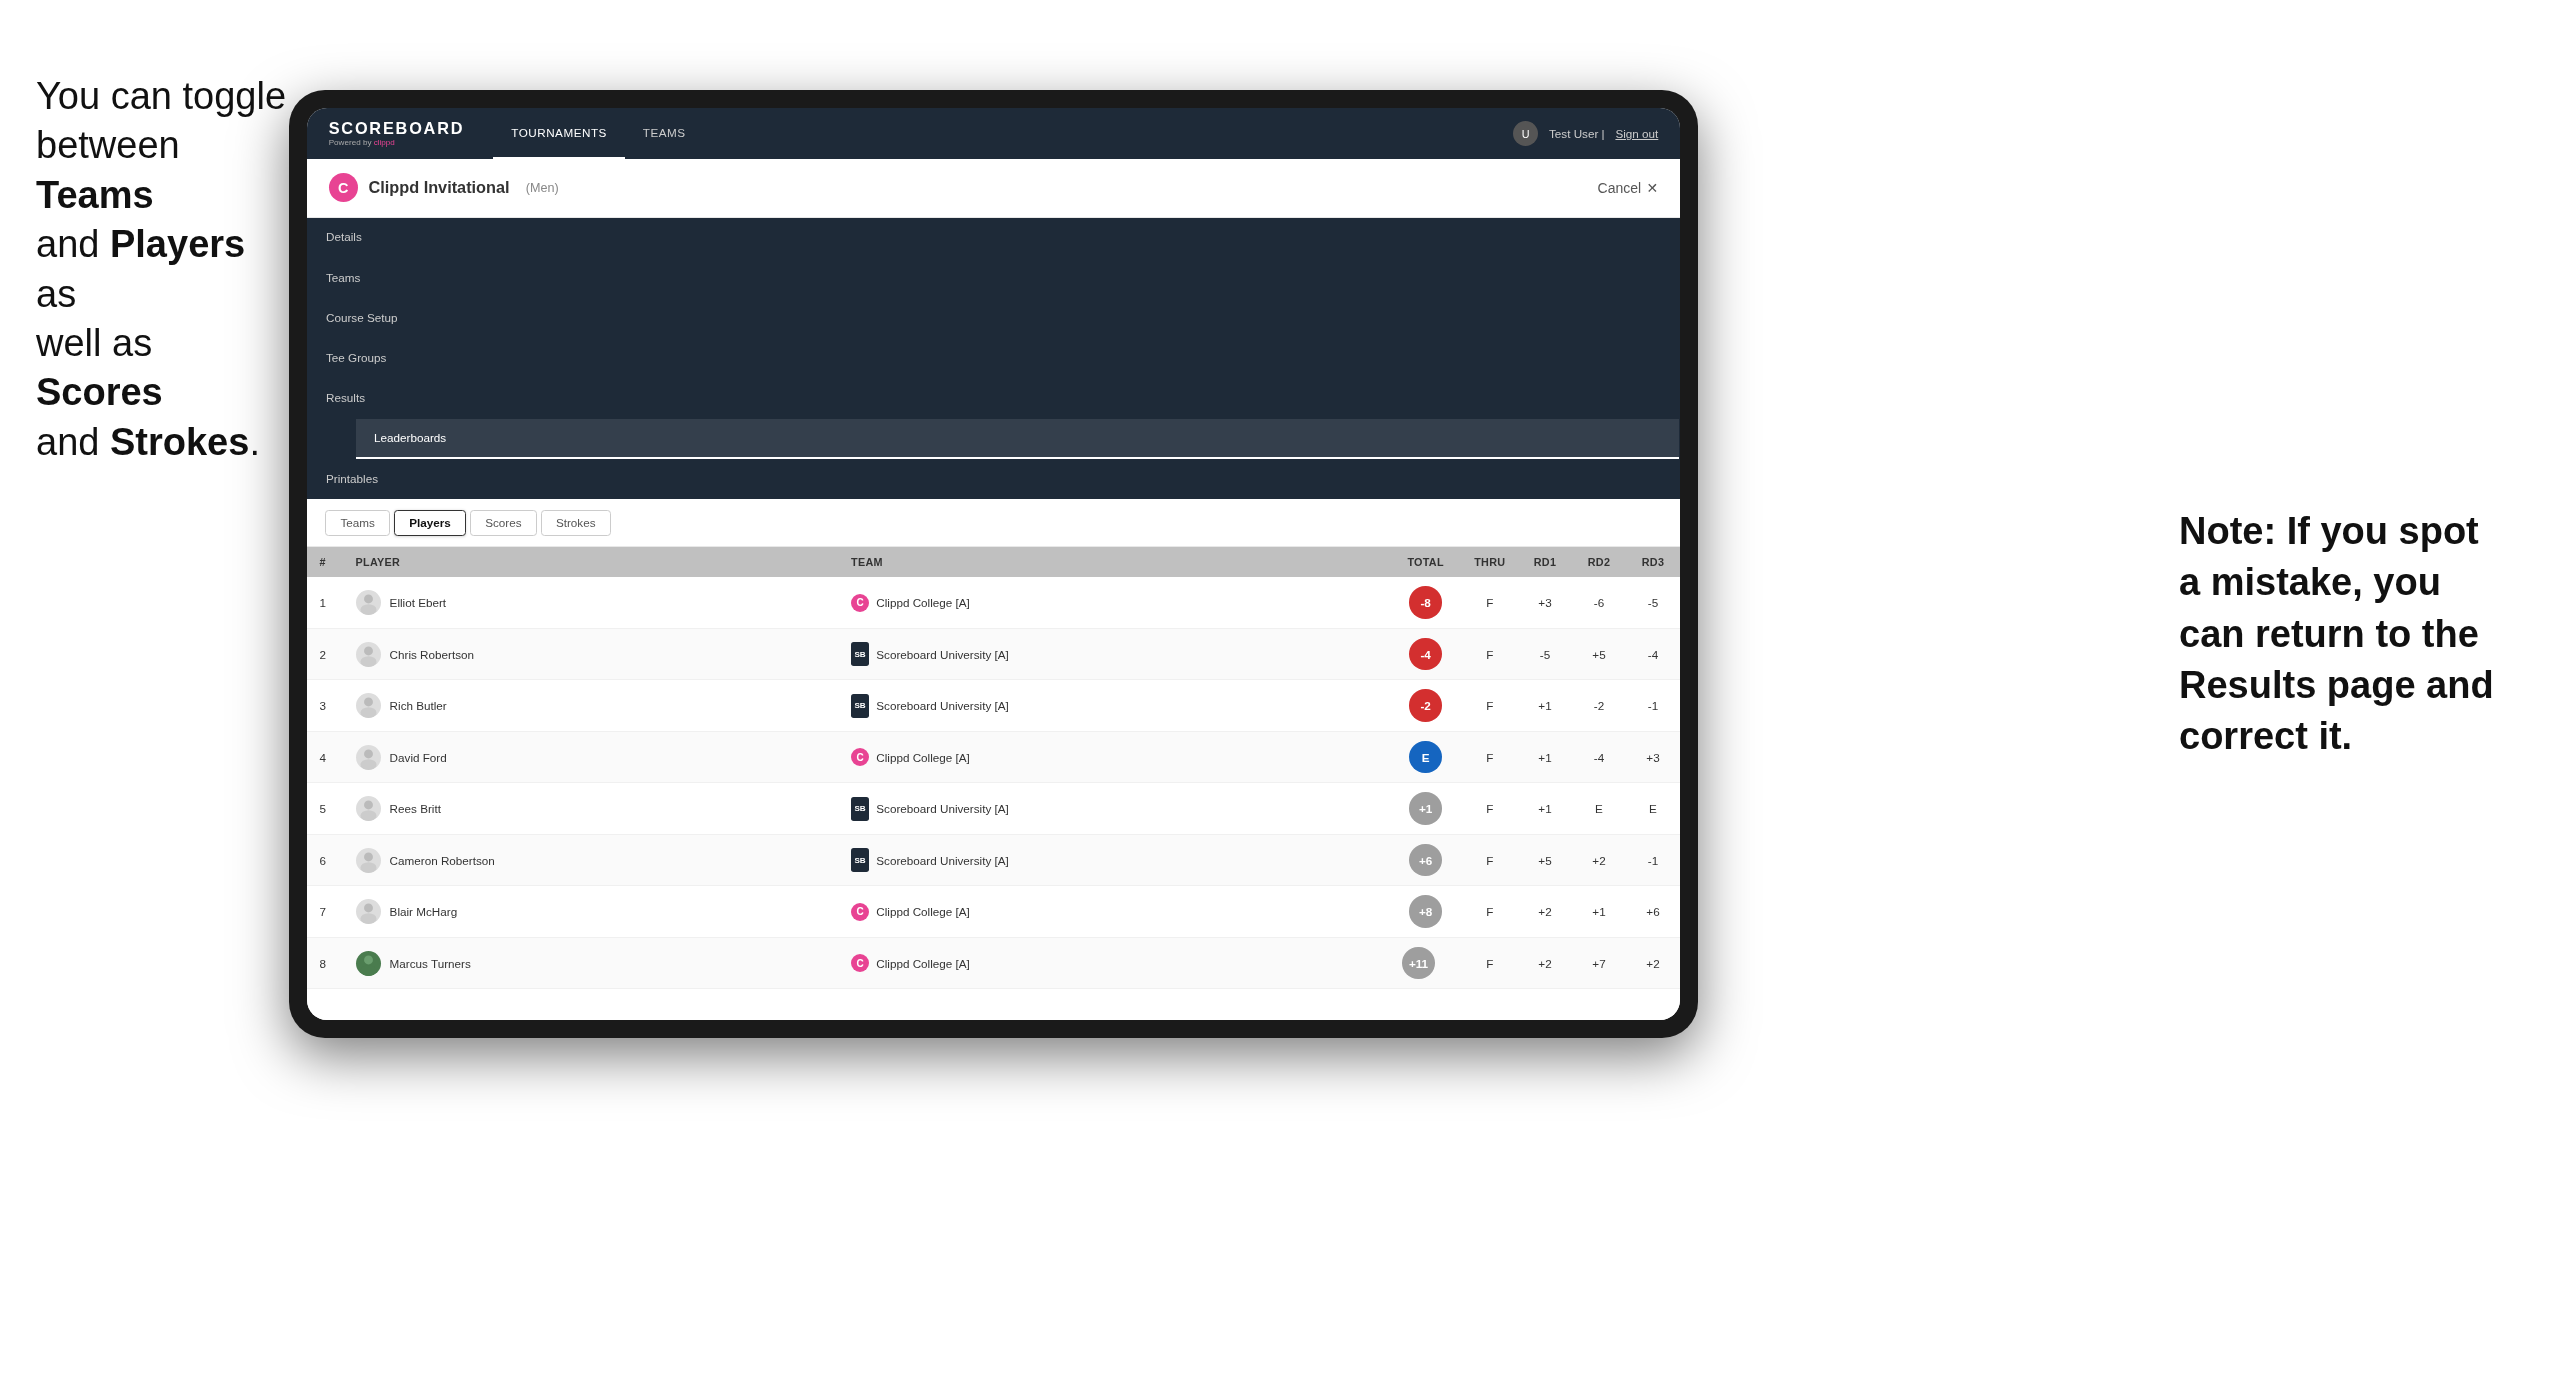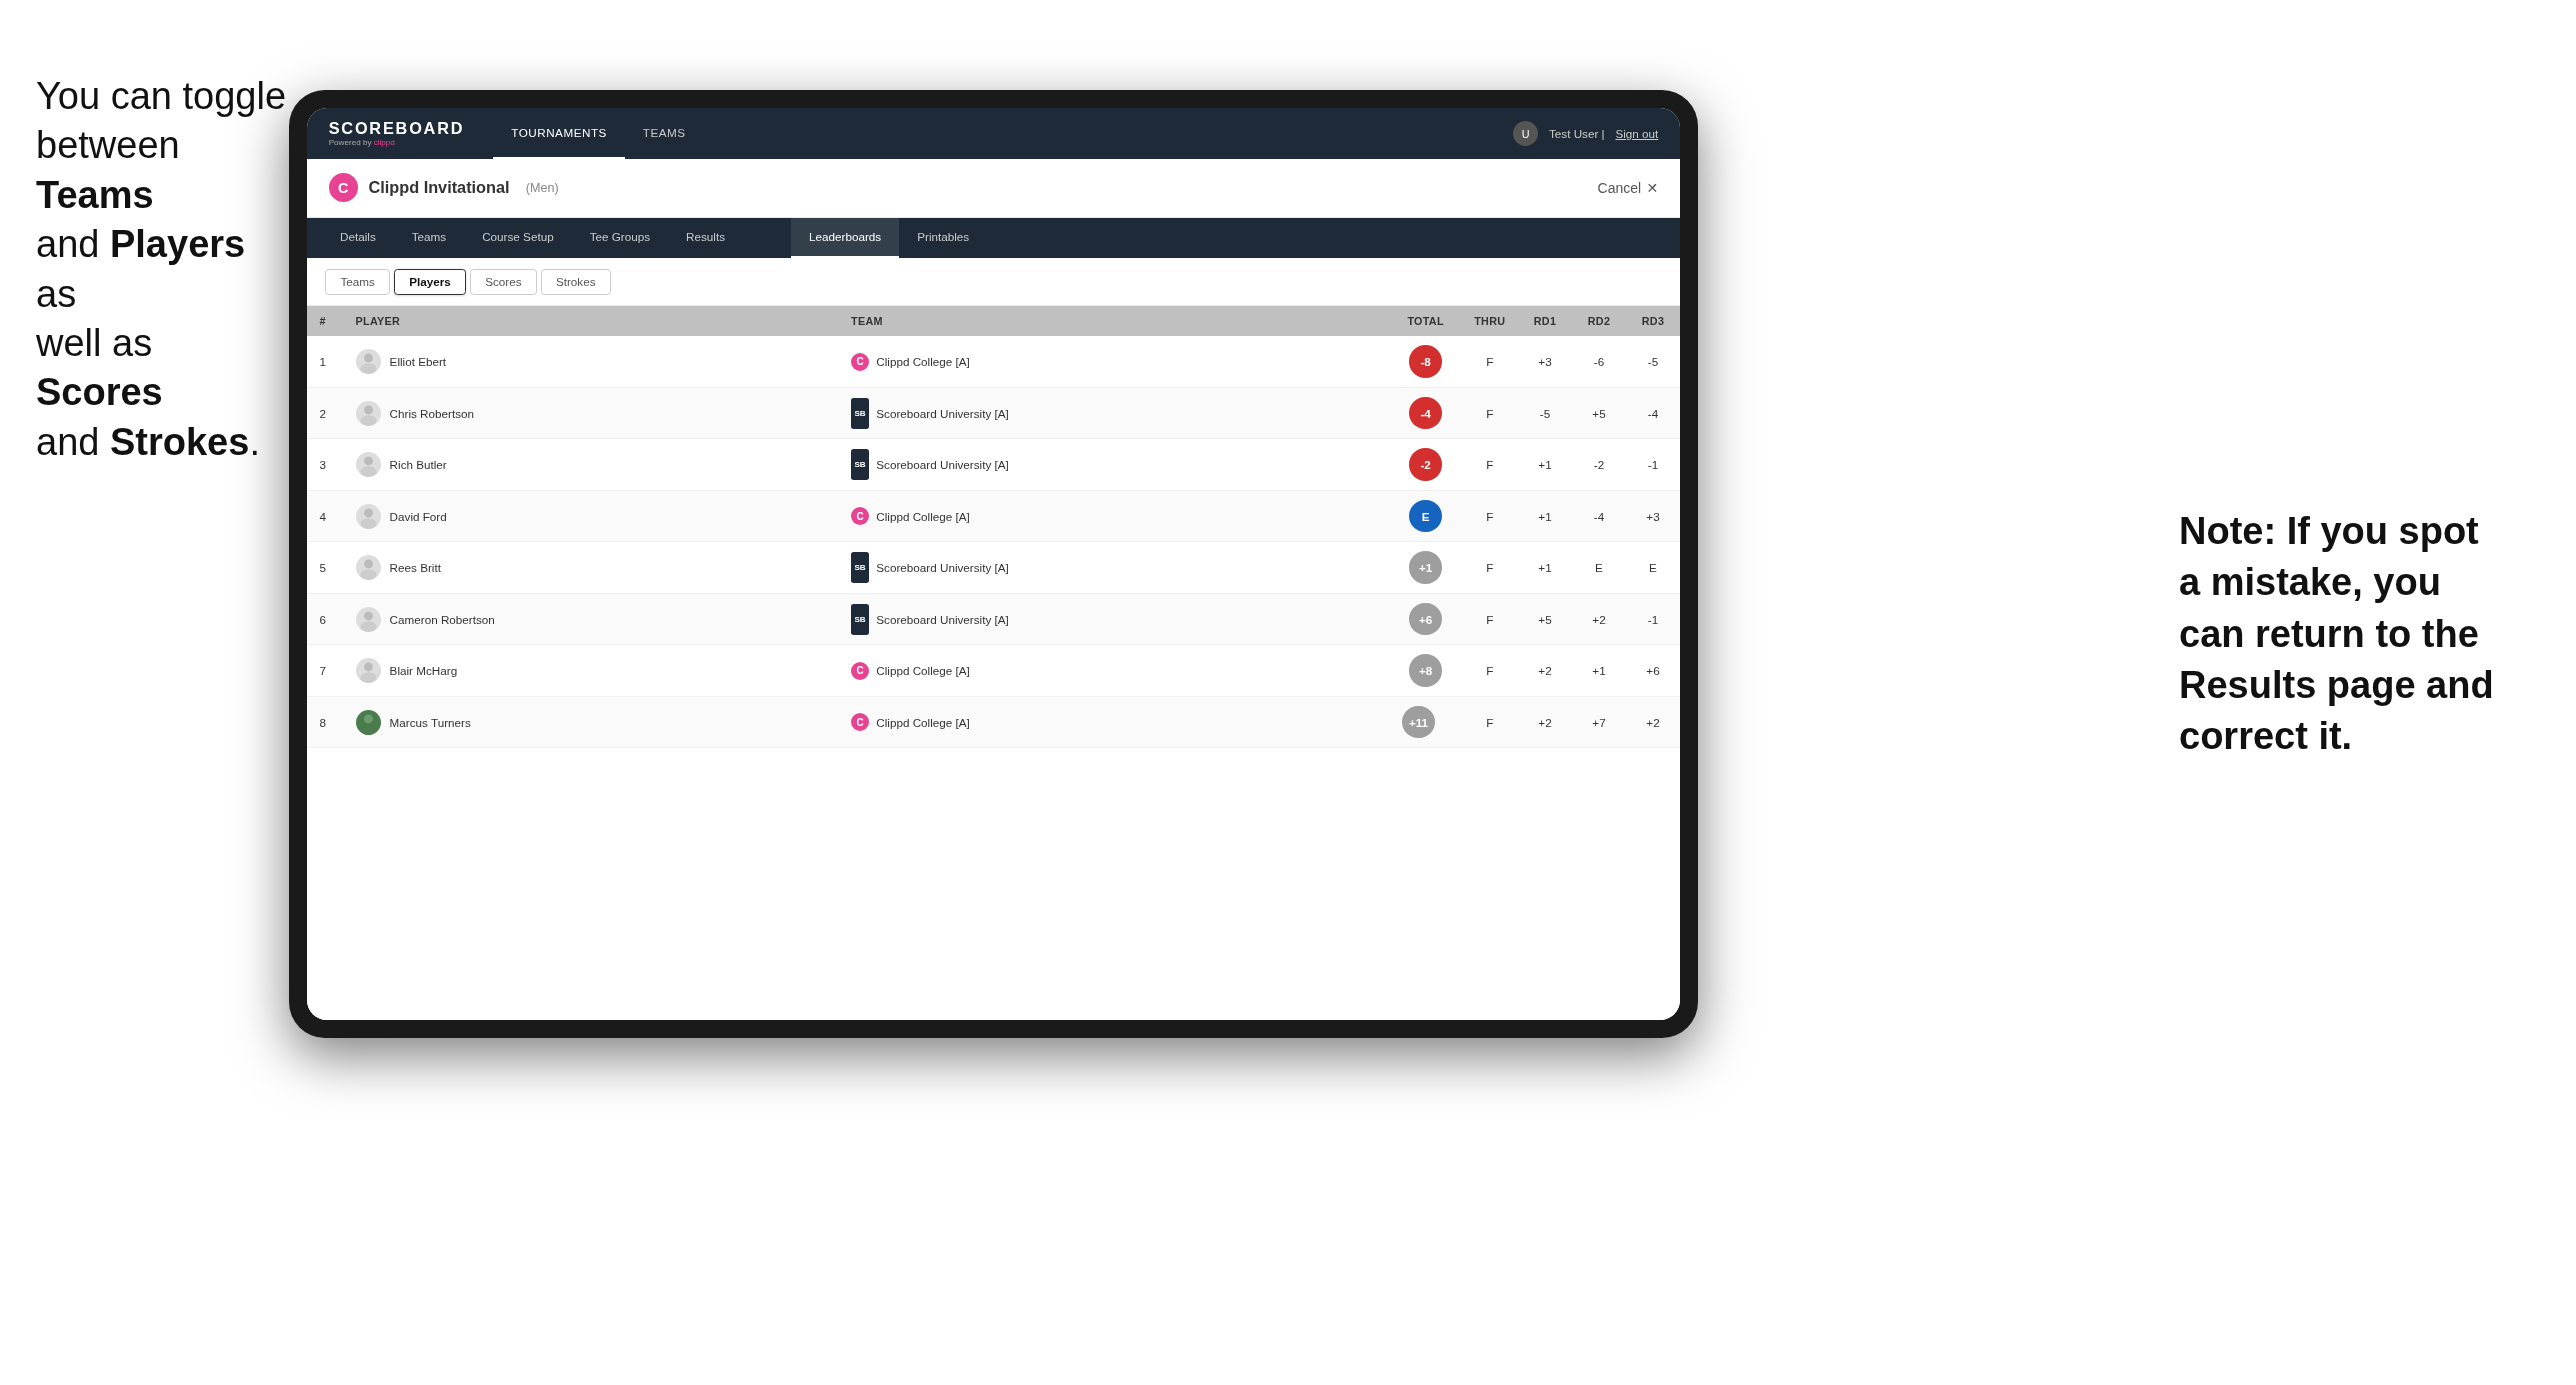--- a/index.html
+++ b/index.html
@@ -172,22 +172,23 @@
       gap: 5.4px;
       color: #555;
       font-size: 14px;
       cursor: pointer;
     }
 
     
     .tab-nav {
       background: #1e2a38;
       display: flex;
-      padding: 0 15px;
+      padding: 0 1px;
       flex-shrink: 0;
+      flex-direction: column;
     }
     .tab-item {
       padding: 12.6px 18px;
       color: #ccc;
       font-size: 11.7px;
       cursor: pointer;
       border-bottom: 2.7px solid transparent;
     }
     .tab-item.active {
       color: #fff;
@@ -303,21 +304,21 @@
       display: flex;
       align-items: center;
       justify-content: center;
       color: #fff;
       font-weight: 700;
       font-size: 10px;
       flex-shrink: 0;
     }
     .team-icon-s {
       width: 18px;
-      height: 31px;
+      height: 24px;
       background: #1e2a38;
       border-radius: 2.7px;
       display: flex;
       align-items: center;
       justify-content: center;
       color: #fff;
       font-weight: 700;
       font-size: 8.1px;
       flex-shrink: 0;
     }

